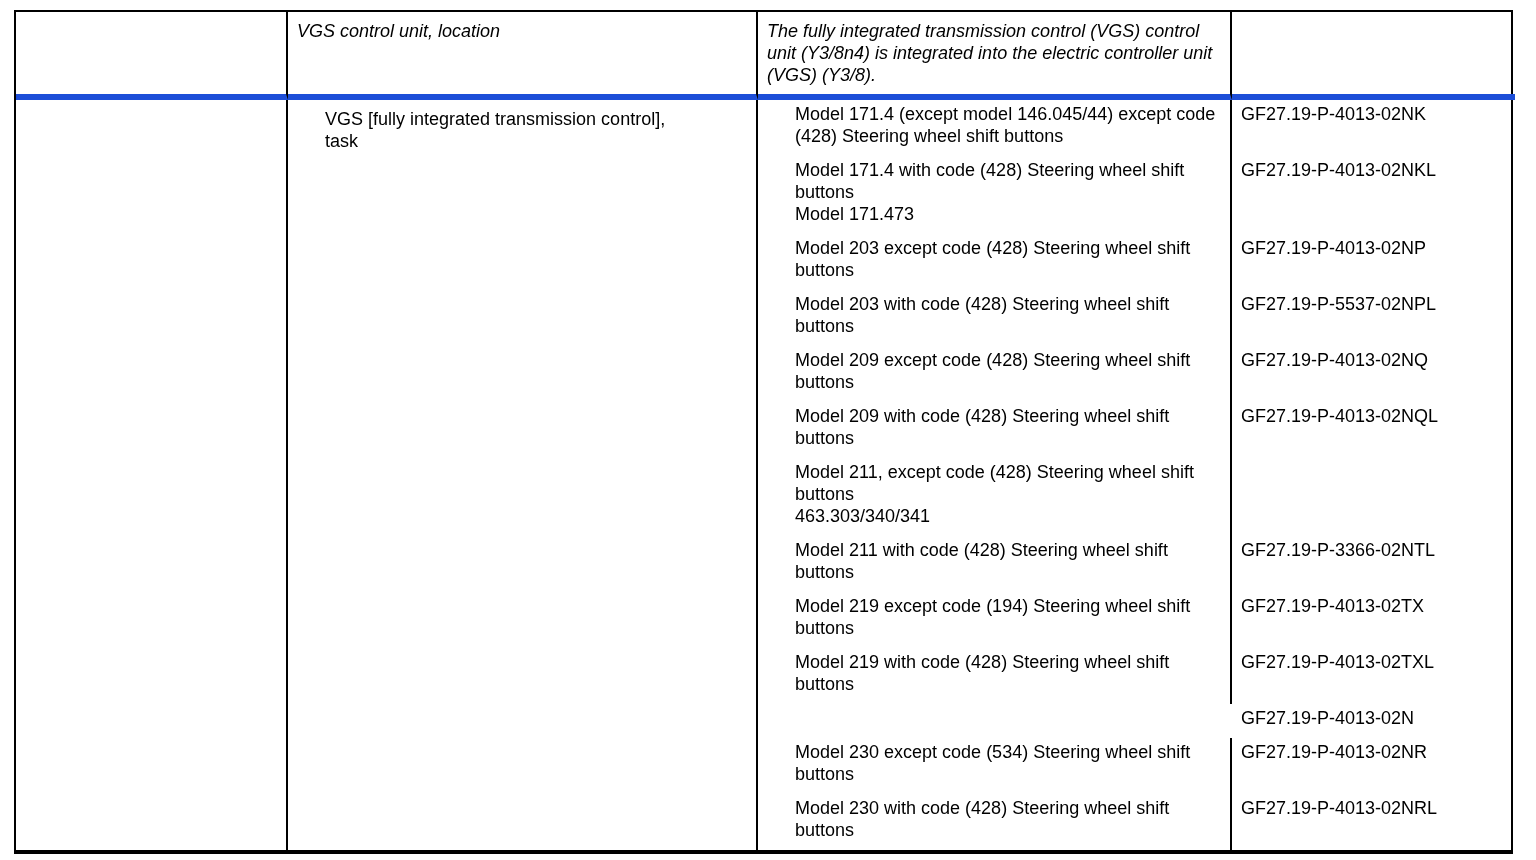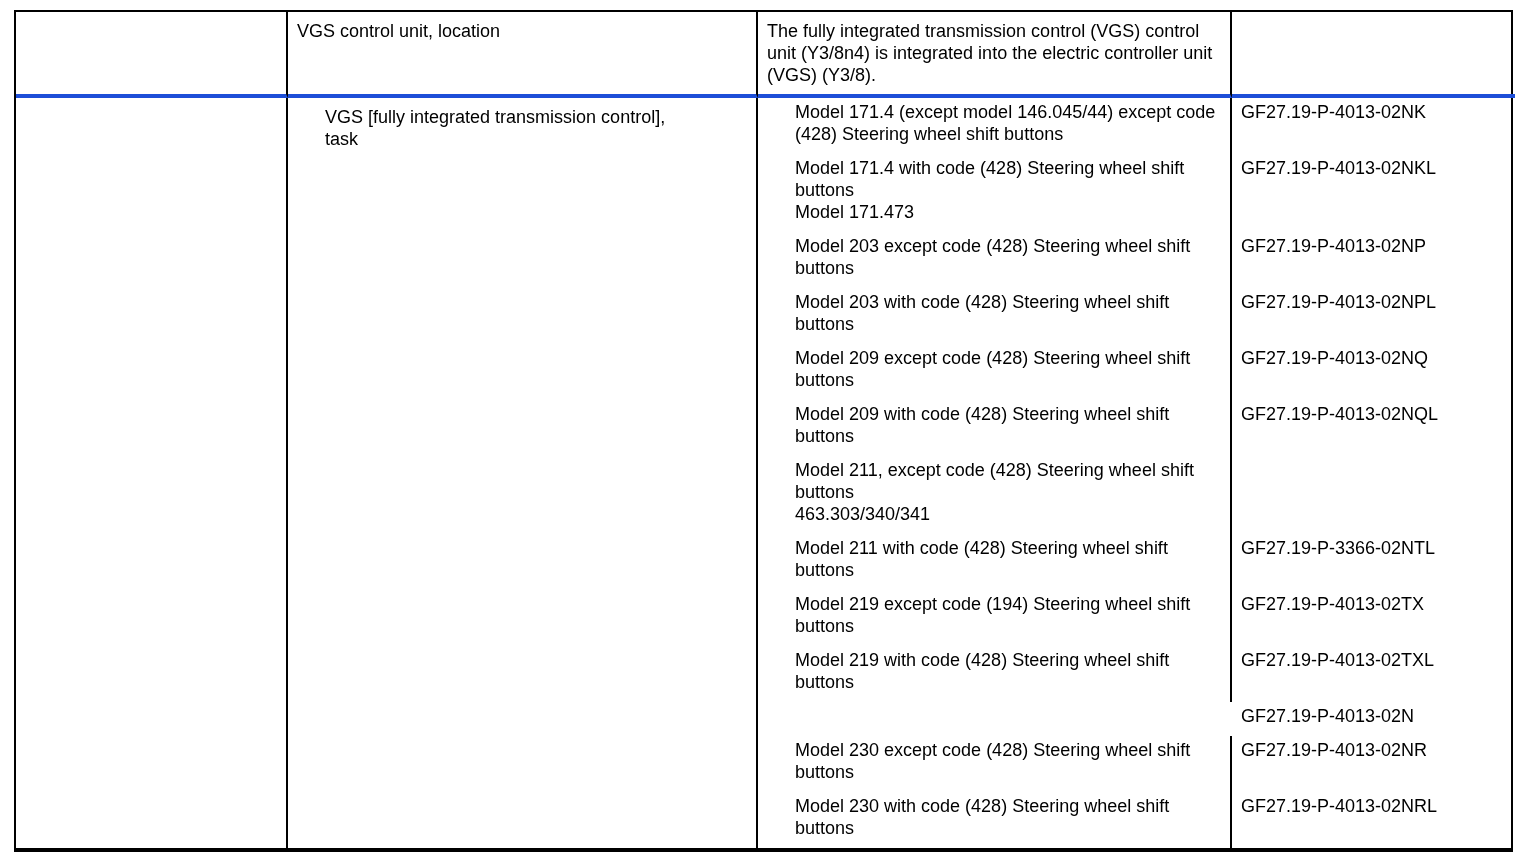--- a/index.html
+++ b/index.html
@@ -27,21 +27,21 @@
     border: 2px solid #000000;
     border-bottom-width: 4px;
     font-size: 18px;
     line-height: 22px;
   }
   .cell {
     padding: 8px 8px 8px 9px;
     overflow: hidden;
   }
   .bR { border-right: 2px solid #000000; }
-  .bB { border-bottom: 4px solid #1d4ed8; }
+  .bB { border-bottom: 6px solid #1d4ed8; font-style: italic; }
   .entry {
     padding: 3px 8px 9px 9px;
   }
   .pre { white-space: pre-line; padding-left: 37px; }
 </style>
 </head>
 <body>
 
 <div class="page">
   <div class="doc-table">
@@ -59,21 +59,21 @@
     <div class="cell entry" style="grid-column:4;grid-row:2">GF27.19-P-4013-02NK</div>
 
     <div class="cell bR entry pre" style="grid-column:3;grid-row:3">Model 171.4 with code (428) Steering wheel shift buttons
 Model 171.473</div>
     <div class="cell entry" style="grid-column:4;grid-row:3">GF27.19-P-4013-02NKL</div>
 
     <div class="cell bR entry pre" style="grid-column:3;grid-row:4">Model 203 except code (428) Steering wheel shift buttons</div>
     <div class="cell entry" style="grid-column:4;grid-row:4">GF27.19-P-4013-02NP</div>
 
     <div class="cell bR entry pre" style="grid-column:3;grid-row:5">Model 203 with code (428) Steering wheel shift buttons</div>
-    <div class="cell entry" style="grid-column:4;grid-row:5">GF27.19-P-4013-02NPL</div>
+    <div class="cell entry" style="grid-column:4;grid-row:5">GF27.19-P-5537-02NPL</div>
 
     <div class="cell bR entry pre" style="grid-column:3;grid-row:6">Model 209 except code (428) Steering wheel shift buttons</div>
     <div class="cell entry" style="grid-column:4;grid-row:6">GF27.19-P-4013-02NQ</div>
 
     <div class="cell bR entry pre" style="grid-column:3;grid-row:7">Model 209 with code (428) Steering wheel shift buttons</div>
     <div class="cell entry" style="grid-column:4;grid-row:7">GF27.19-P-4013-02NQL</div>
 
     <div class="cell bR entry pre" style="grid-column:3;grid-row:8">Model 211, except code (428) Steering wheel shift buttons
 463.303/340/341</div>
 
@@ -81,20 +81,20 @@
     <div class="cell entry" style="grid-column:4;grid-row:9">GF27.19-P-3366-02NTL</div>
 
     <div class="cell bR entry pre" style="grid-column:3;grid-row:10">Model 219 except code (194) Steering wheel shift buttons</div>
     <div class="cell entry" style="grid-column:4;grid-row:10">GF27.19-P-4013-02TX</div>
 
     <div class="cell bR entry pre" style="grid-column:3;grid-row:11">Model 219 with code (428) Steering wheel shift buttons</div>
     <div class="cell entry" style="grid-column:4;grid-row:11">GF27.19-P-4013-02TXL</div>
 
     <div class="cell entry" style="grid-column:4;grid-row:12">GF27.19-P-4013-02N</div>
 
-    <div class="cell bR entry pre" style="grid-column:3;grid-row:13">Model 230 except code (428) Steering wheel shift buttons</div>
+    <div class="cell bR entry pre" style="grid-column:3;grid-row:13">Model 230 except code (534) Steering wheel shift buttons</div>
     <div class="cell entry" style="grid-column:4;grid-row:13">GF27.19-P-4013-02NR</div>
 
     <div class="cell bR entry pre" style="grid-column:3;grid-row:14">Model 230 with code (428) Steering wheel shift buttons</div>
     <div class="cell entry" style="grid-column:4;grid-row:14">GF27.19-P-4013-02NRL</div>
 
   </div>
 </div>
 
 </body></html>

